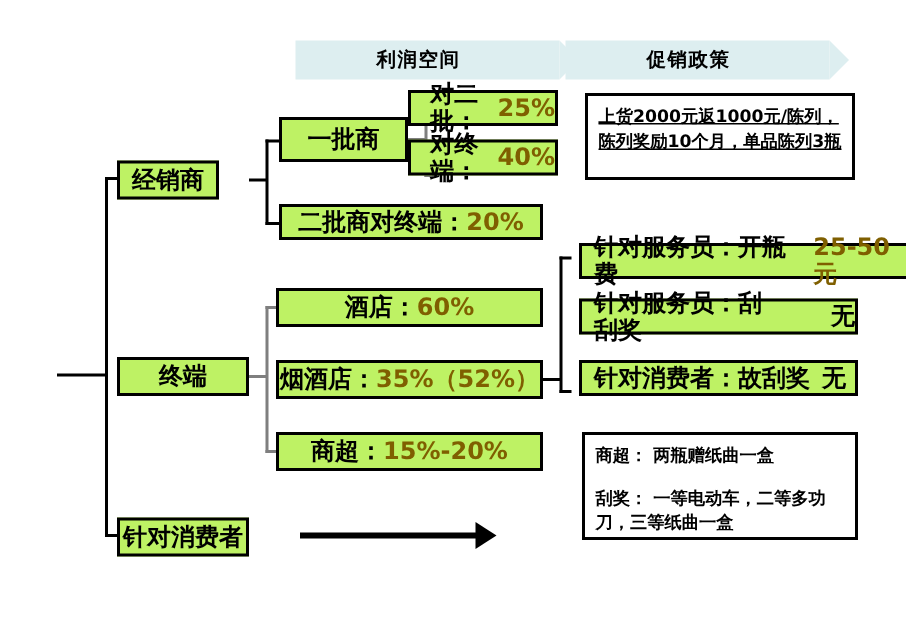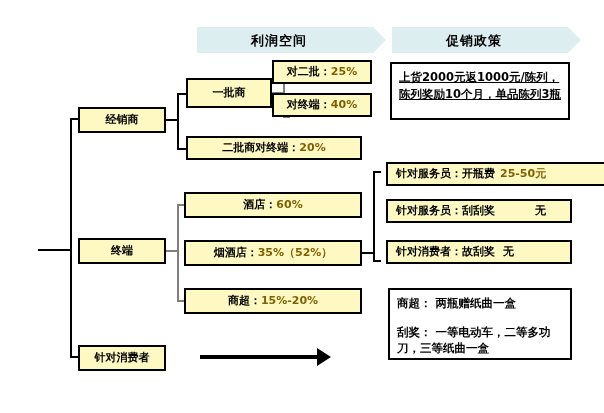--- a/index.html
+++ b/index.html
@@ -27,24 +27,24 @@
     width:0;height:0;
     border-top:13px solid transparent;
     border-bottom:13px solid transparent;
     border-left:13px solid #ddeef0;
   }
 
   
   .box{
     position:absolute;
     border:2px solid #000;
-    background:#fef9c3;
+    background:#bef264;
     box-sizing:border-box;
     display:flex;align-items:center;justify-content:center;
-    font-size:11px;font-weight:bold;color:#000;
+    font-size:16px;font-weight:bold;color:#000;
     text-align:center;
     line-height:1.15;
   }
   .box.left{justify-content:flex-start;padding-left:8px;text-align:left;}
   .pct{color:#7f5f00;font-weight:bold;}
   .boxtxt{display:block;}
 
   
   .para{
     position:absolute;border:2px solid #000;background:#fff;
@@ -70,30 +70,30 @@
 </style>
 </head>
 <body>
 
 <div id="canvas">
 
   <div class="banner" style="left:197px;top:27px;width:176px;">
     <span class="btxt">利润空间</span>
   </div>
 
-  <div class="banner" style="left:392px;top:27px;width:176px;">
+  <div class="banner" style="left:377px;top:27px;width:176px;">
     <span class="btxt">促销政策</span>
   </div>
 
   <div class="ln vln" style="left:70px;top:118px;height:240px;"></div>
   <div class="ln hln" style="left:70px;top:118px;width:12px;"></div>
   <div class="ln hln" style="left:70px;top:356px;width:12px;"></div>
   <div class="ln hln" style="left:38px;top:249px;width:33px;"></div>
 
-  <div class="box" style="left:78px;top:107px;width:88px;height:26px;">
+  <div class="box" style="left:78px;top:107px;width:68px;height:26px;">
     <span class="boxtxt">经销商</span>
   </div>
 
   <div class="box" style="left:78px;top:238px;width:88px;height:26px;">
     <span class="boxtxt">终端</span>
   </div>
 
   <div class="box" style="left:78px;top:345px;width:88px;height:26px;">
     <span class="boxtxt">针对消费者</span>
   </div>

